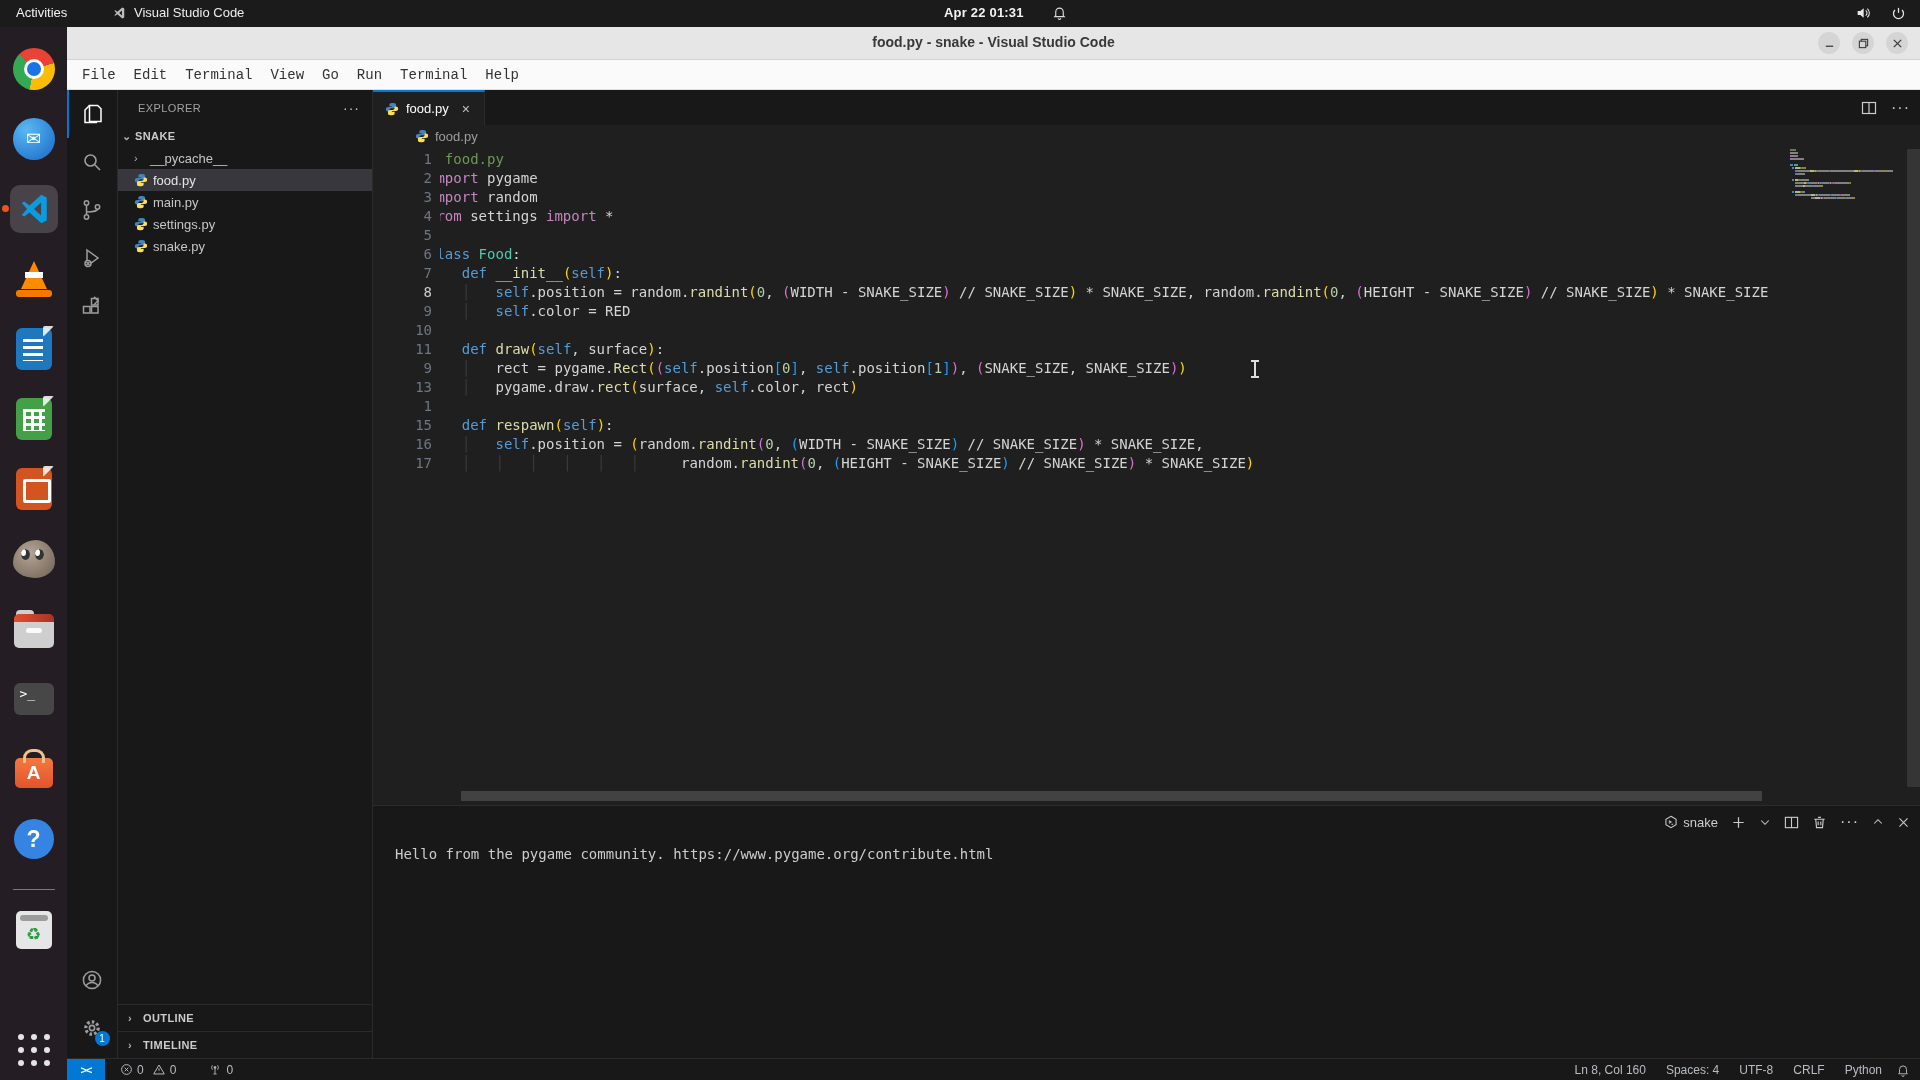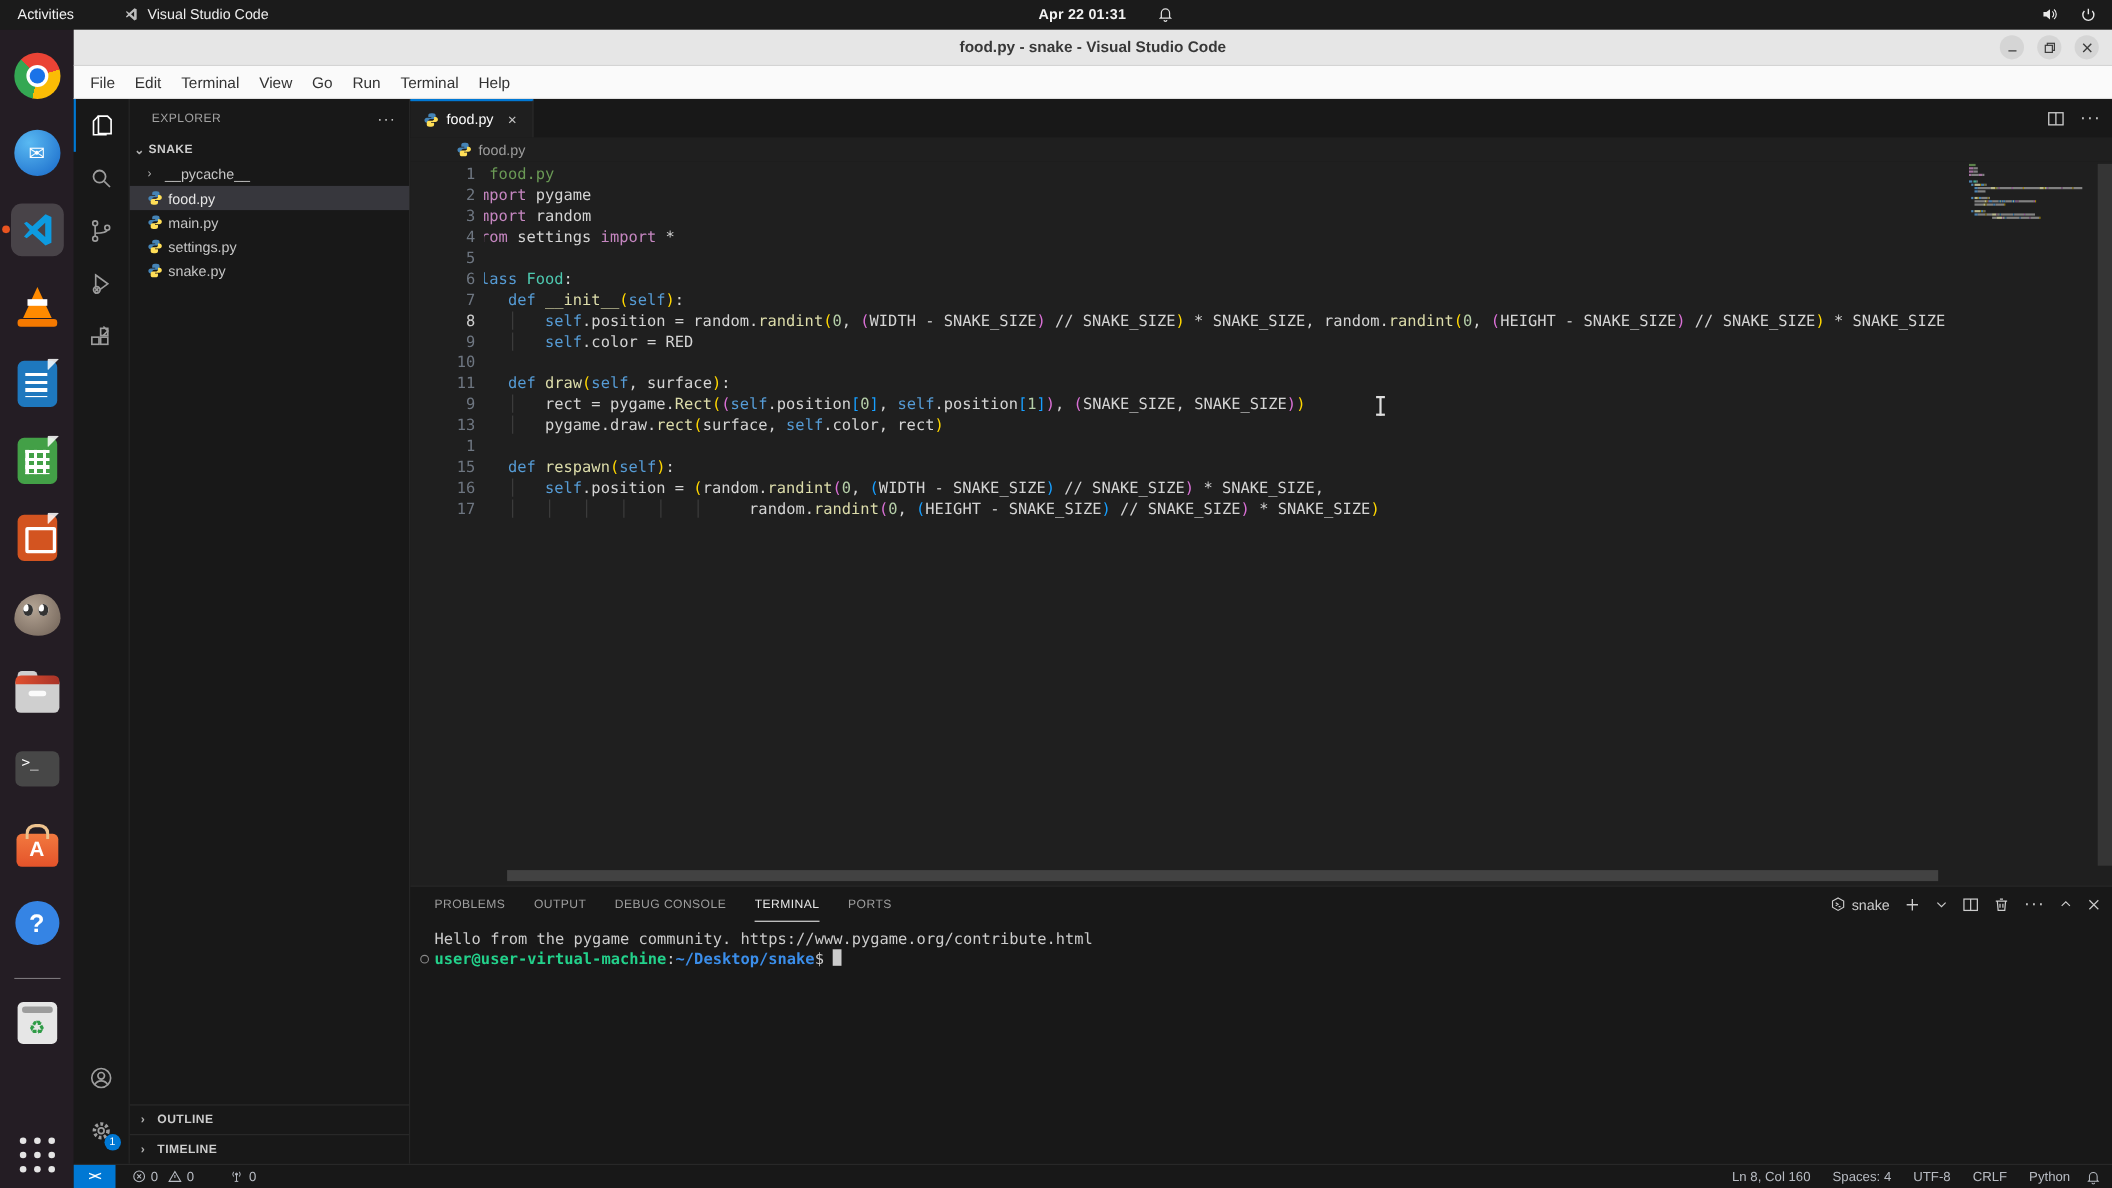--- a/index.html
+++ b/index.html
@@ -54,21 +54,21 @@
   .dk-trash span{color:#2e9b46;font-size:17px;margin-top:8px;}
   .show-apps{display:grid;grid-template-columns:repeat(3,6px);gap:7px;margin-bottom:14px;}
   .show-apps i{width:6px;height:6px;border-radius:50%;background:#e4e4e4;}
 
   
   .titlebar{position:absolute;left:67px;top:27px;width:1853px;height:33px;background:#e6e6e6;border-bottom:1px solid #d4d4d4;box-sizing:border-box;padding-left:47px;}
   .title-text{position:absolute;left:0;right:0;top:7px;text-align:center;font-size:14px;font-weight:bold;color:#383838;}
   .win-btns{position:absolute;right:12px;top:5px;display:flex;gap:12px;}
   .win-btn{width:22px;height:22px;border-radius:50%;background:#d5d5d5;display:flex;align-items:center;justify-content:center;color:#3c3c3c;}
   .menubar{position:absolute;left:67px;top:60px;width:1853px;height:30px;background:#fafafa;border-bottom:1px solid #e0e0e0;box-sizing:border-box;display:flex;align-items:center;padding-left:6px;font-size:14px;color:#333;}
-  .menu-item{padding:3px 9px;border-radius:4px;}
+  .menu-item{padding:3px 9px;border-radius:4px;font-family:Liberation Mono, monospace;}
 
   
   .activitybar{position:absolute;left:67px;top:90px;width:51px;bottom:22px;background:#181818;border-right:1px solid #2b2b2b;box-sizing:border-box;display:flex;flex-direction:column;align-items:center;}
   .ab-item{width:51px;height:48px;display:flex;align-items:center;justify-content:center;color:#9d9d9d;position:relative;box-sizing:border-box;}
   .ab-item.active{color:#ffffff;border-left:2px solid #0078d4;}
   .ab-spacer{flex:1;}
   .ab-badge{position:absolute;right:8px;bottom:6px;background:#0078d4;color:#fff;border-radius:50%;width:15px;height:15px;font-size:10px;display:flex;align-items:center;justify-content:center;}
 
   .sidebar{position:absolute;left:118px;top:90px;width:255px;bottom:22px;background:#181818;border-right:1px solid #2b2b2b;box-sizing:border-box;color:#cccccc;}
   .sb-header{height:35px;display:flex;align-items:center;padding:0 12px 0 20px;font-size:11px;letter-spacing:.4px;color:#a2a2a2;}
@@ -614,27 +614,20 @@
             <i style="width: 8.06px; background: rgb(154, 154, 154);"></i>
             <i style="width: 1px; background: rgb(192, 160, 0);"></i>
           </div>
         </div>
       <div class="vscroll"></div>
       <div class="hscroll"></div>
       <div class="ibeam"></div>
     </div>
 
     <div class="panel">
-      <div class="panel-header" id="paneltabs">
-          <span class="panel-tab">PROBLEMS</span>
-          <span class="panel-tab">OUTPUT</span>
-          <span class="panel-tab">DEBUG CONSOLE</span>
-          <span class="panel-tab active">TERMINAL</span>
-          <span class="panel-tab">PORTS</span>
-        </div>
       <div class="panel-actions">
         <span class="bash-chip">
           <svg width="14" height="14" viewBox="0 0 16 16" fill="none" stroke="currentColor" stroke-width="1.2">
               <path d="M8 1.5 13.8 4.8v6.4L8 14.5 2.2 11.2V4.8z"></path>
               <path d="M5.5 6.5 8 8l-2.5 1.5M8.5 10.5h2"></path>
             </svg>
           <span>snake</span>
         </span>
         <svg width="15" height="15" viewBox="0 0 16 16" stroke="currentColor" stroke-width="1.3">
             <path d="M8 2.5v11M2.5 8h11"></path>
@@ -652,21 +645,20 @@
         <span style="letter-spacing:1px;">···</span>
         <svg width="12" height="12" viewBox="0 0 16 16" fill="none" stroke="currentColor" stroke-width="1.4">
             <path d="M3 10l5-5 5 5"></path>
           </svg>
         <svg width="13" height="13" viewBox="0 0 16 16" stroke="currentColor" stroke-width="1.3">
             <path d="M3 3l10 10M13 3 3 13"></path>
           </svg>
       </div>
       <div class="term" id="term">
           <div class="term-line"><span class="t-d">Hello from the pygame community. https://www.pygame.org/contribute.html</span></div>
-          <div class="term-line"><span class="gut-dot hollow"></span><span class="t-g">user@user-virtual-machine</span><span class="t-d">:</span><span class="t-b">~/Desktop/snake</span><span class="t-d">$ </span><span class="blockcursor"></span></div>
         </div>
     </div>
   </div>
 
   <div class="statusbar">
     <div class="remote">&gt;&lt;</div>
     <div class="sb-group" style="margin-left:8px;">
       <svg width="13" height="13" viewBox="0 0 16 16" fill="none" stroke="currentColor" stroke-width="1.2">
           <circle cx="8" cy="8" r="6"></circle>
           <path d="M5.8 5.8l4.4 4.4M10.2 5.8l-4.4 4.4"></path>

